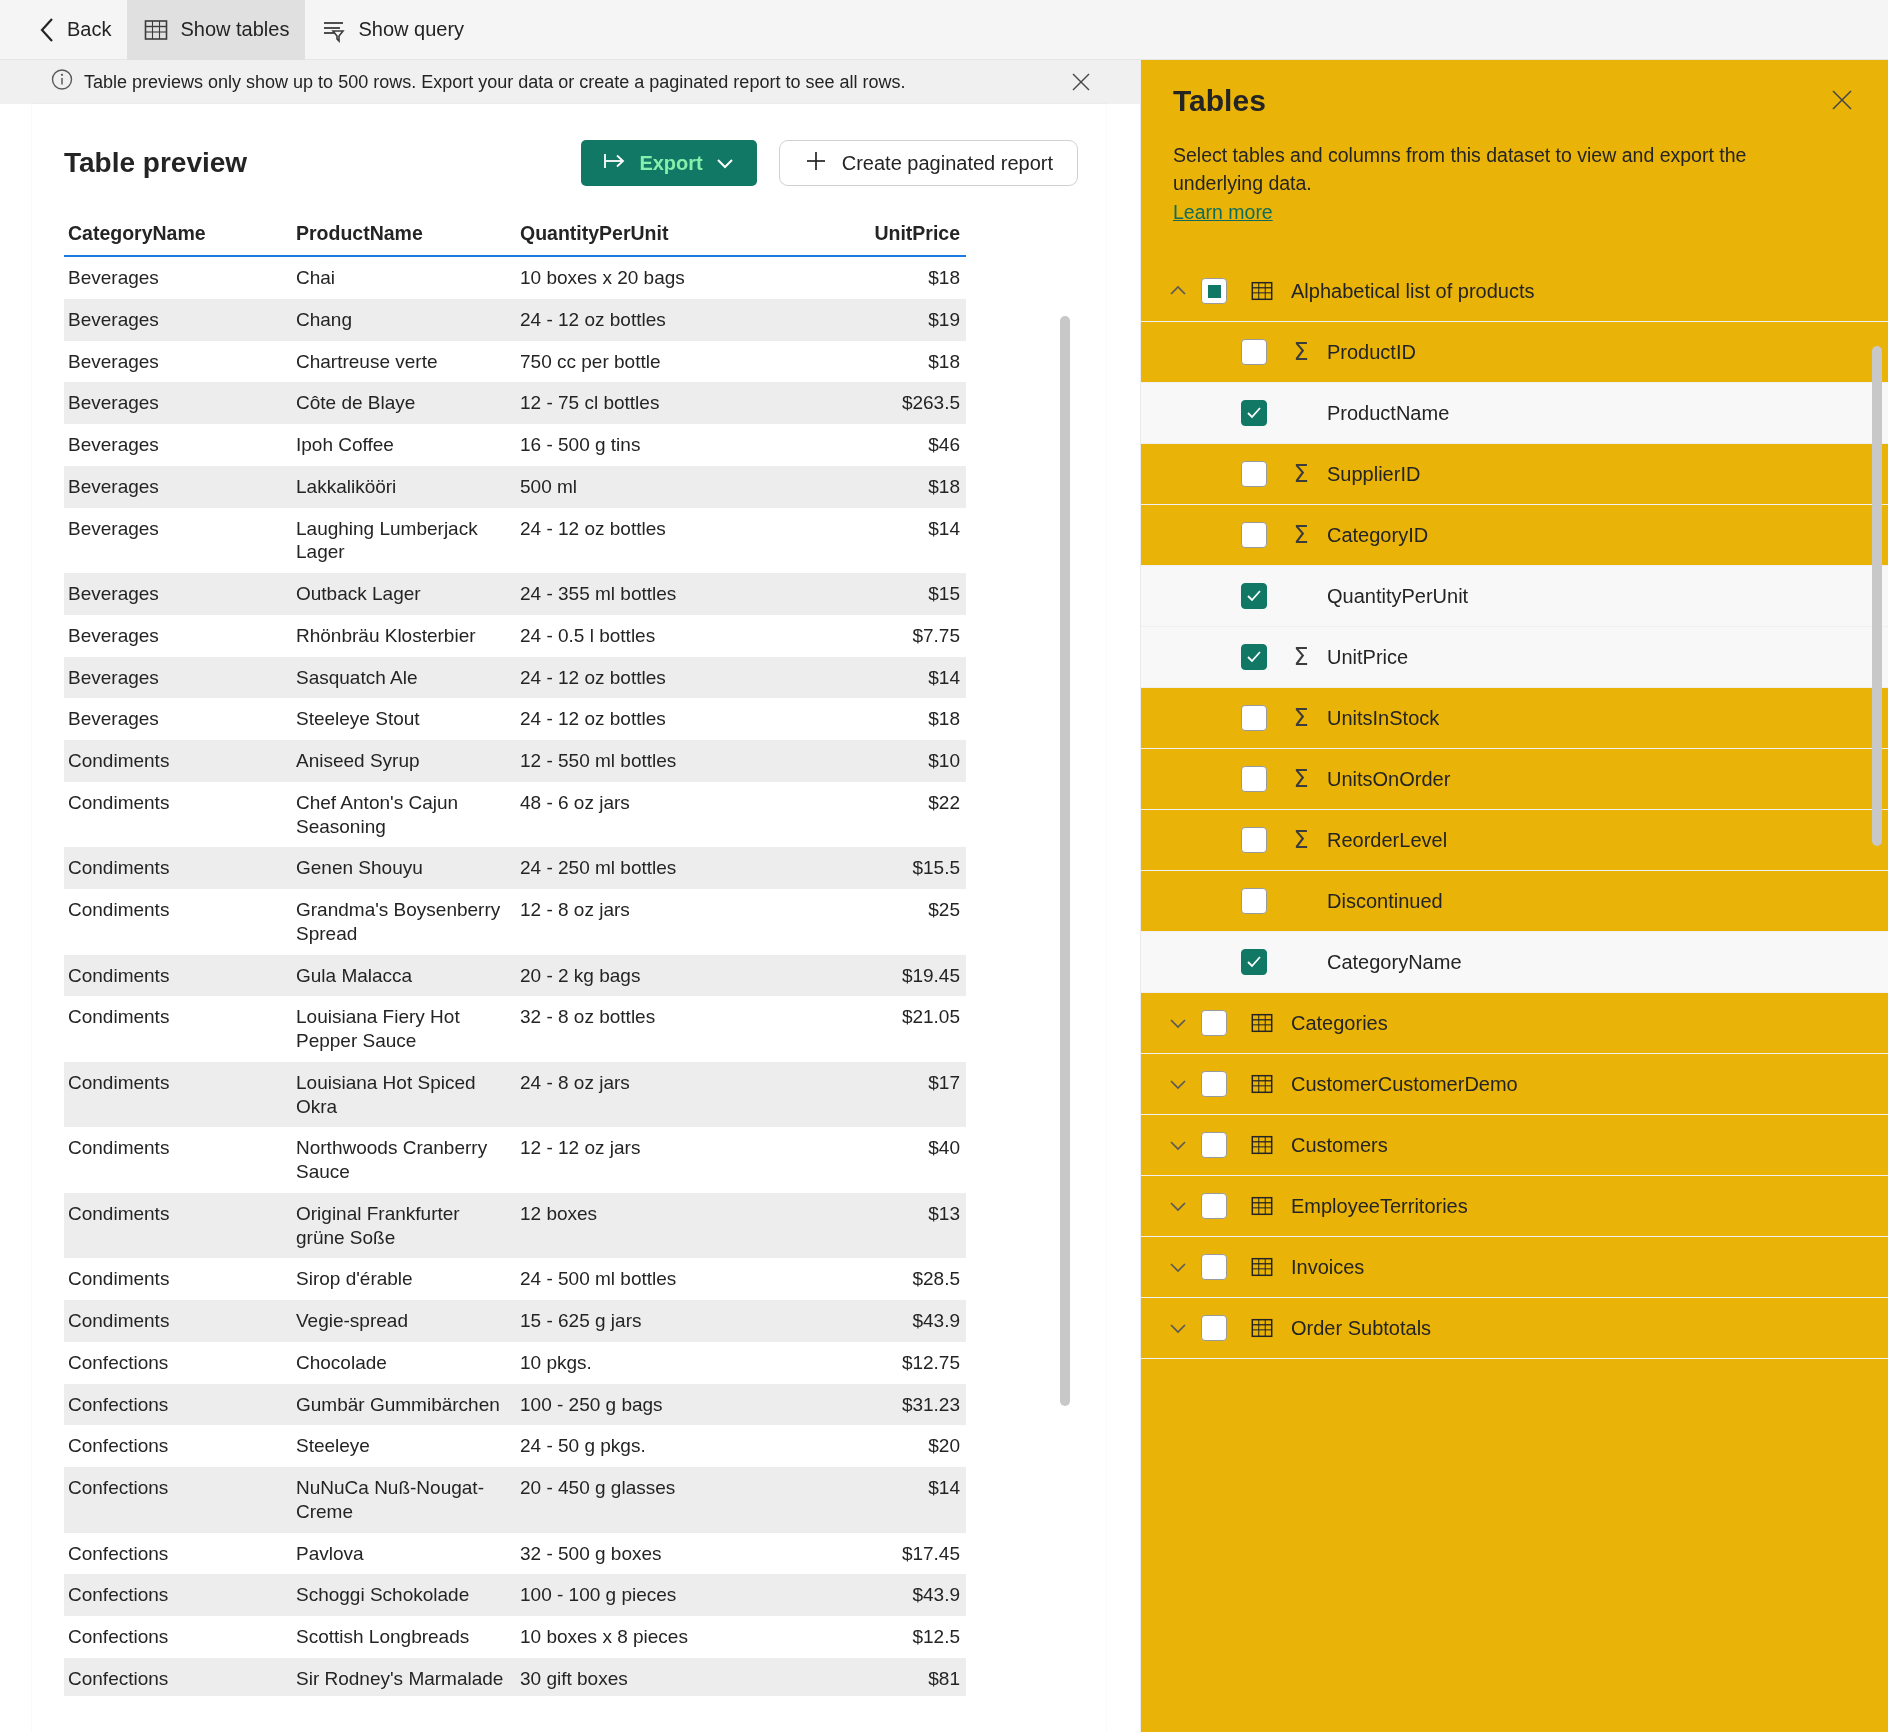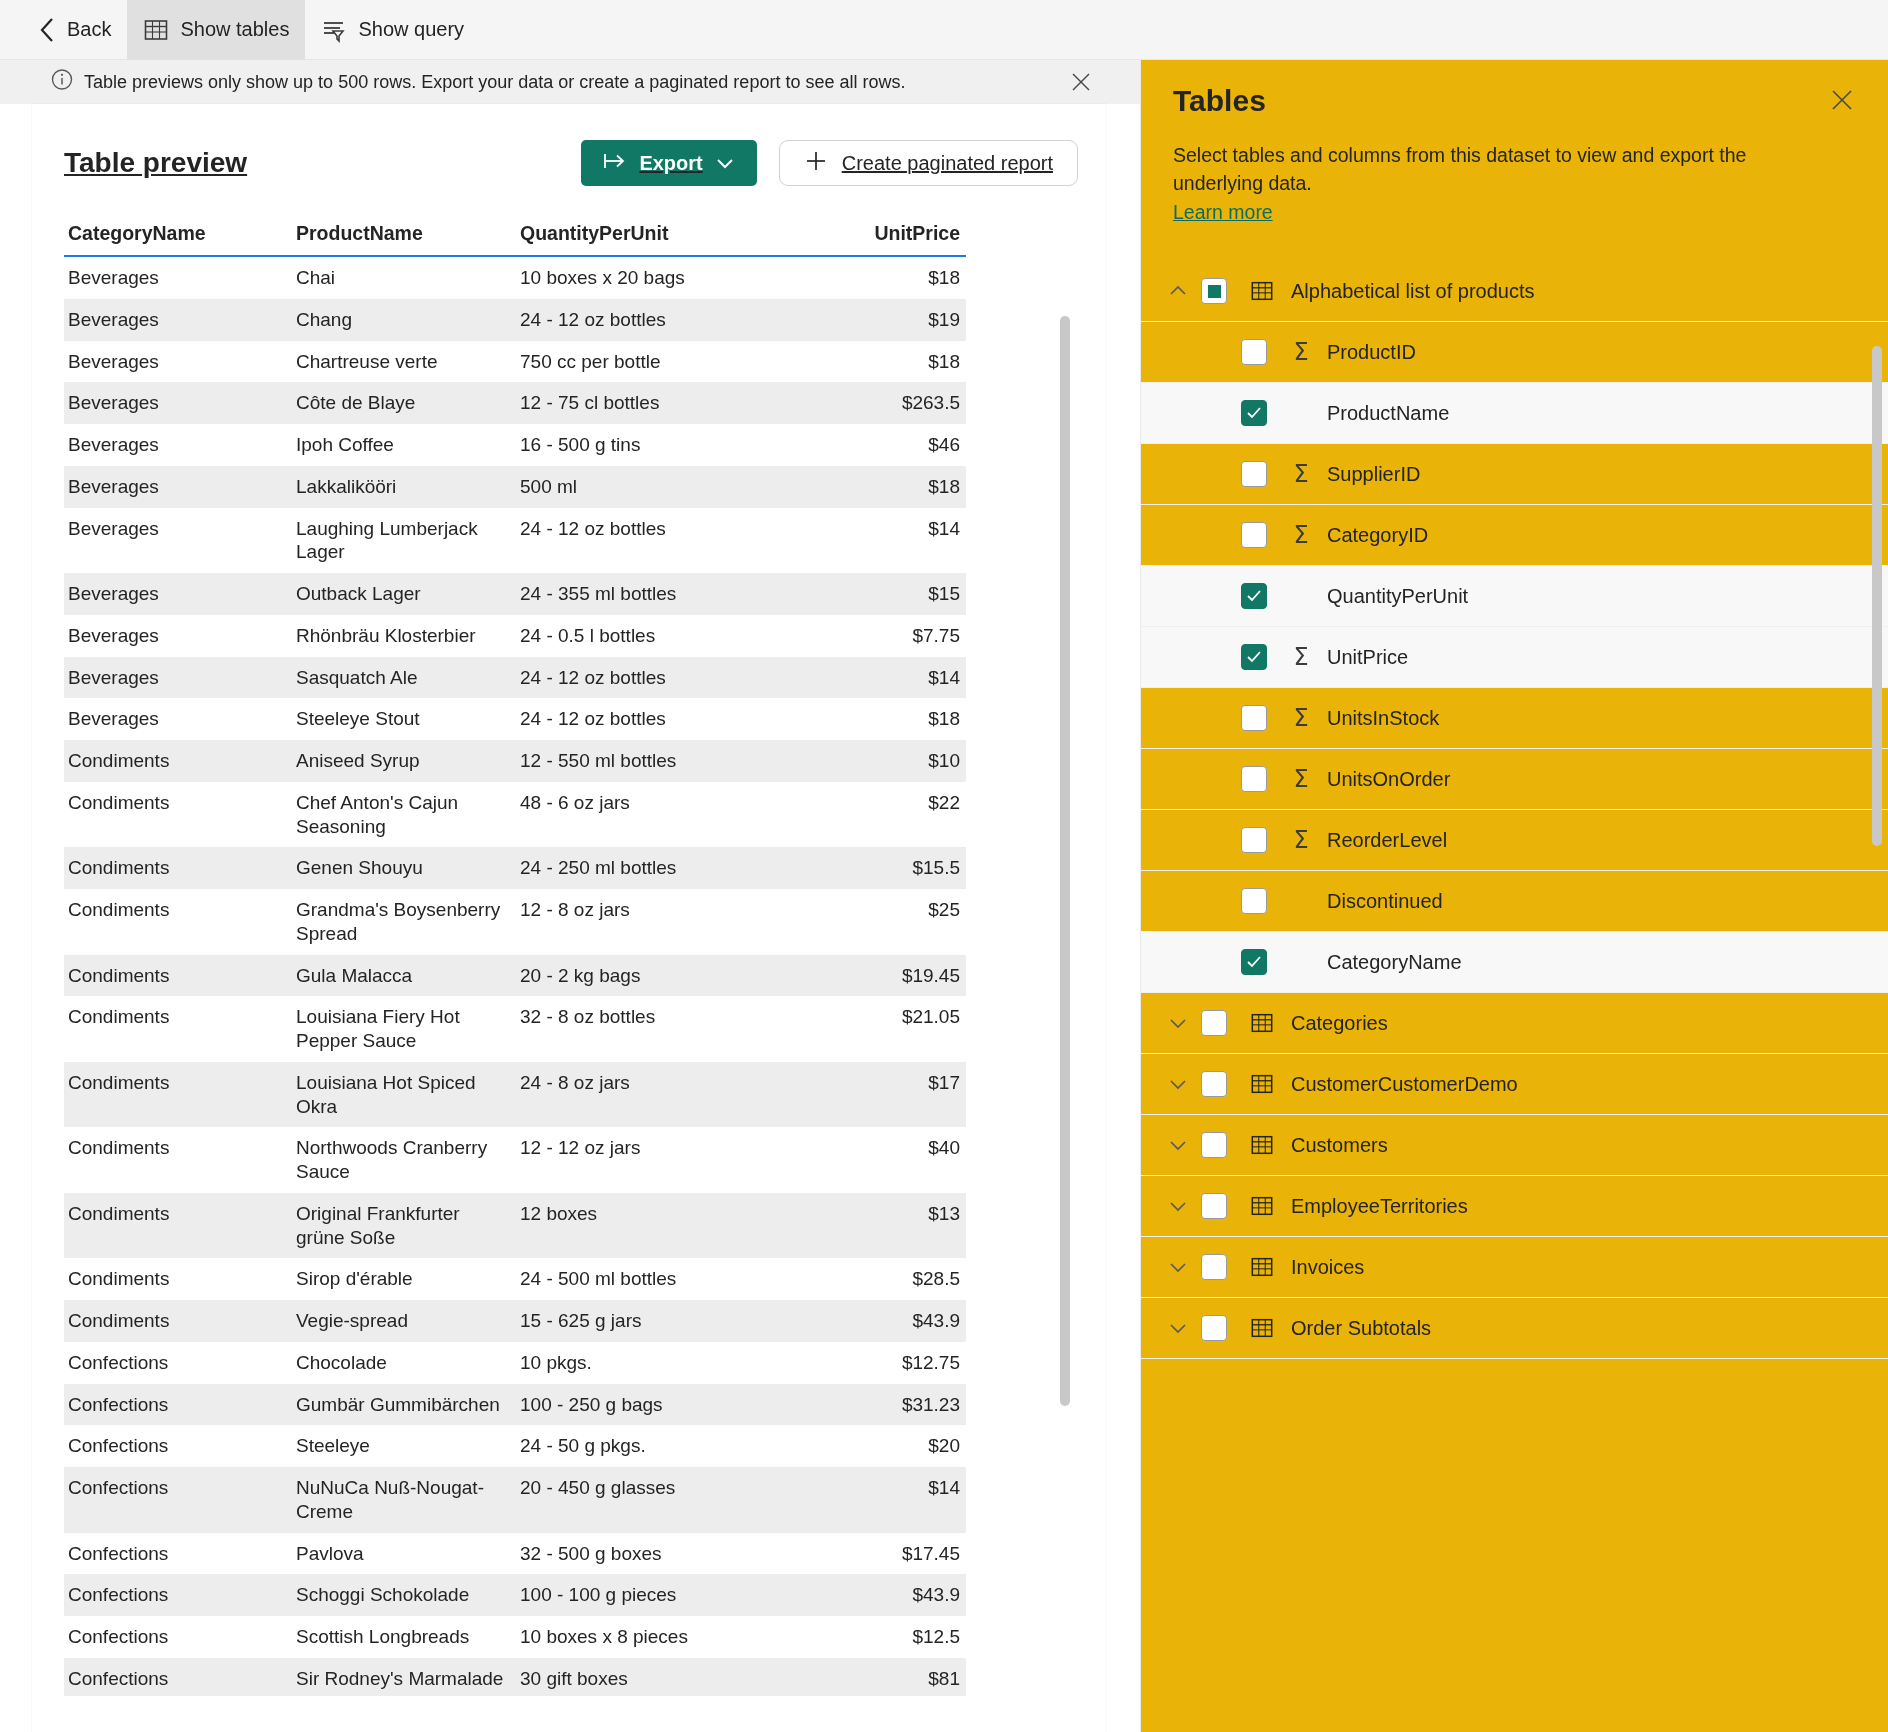--- a/index.html
+++ b/index.html
@@ -61,29 +61,28 @@
     top: 44px; left: 32px;
     width: 1074px; height: 1628px;
     background: #ffffff;
     box-shadow: 0 0 0 1px rgba(0,0,0,0.02);
     overflow: hidden;
   }
 
   .preview-head {
     display: flex; align-items: center;
     padding: 36px 28px 22px 32px;
-    text-decoration: underline;
   }
   .preview-title {
     font-size: 28px; font-weight: bold; color: #242424;
     flex: 1;
   }
   .btn-export {
     display: inline-flex; align-items: center; gap: 12px;
-    background: #117865; color: #ffffff;
+    background: #117865; color: #86efac;
     border: none; border-radius: 5px;
     height: 46px; padding: 0 22px;
     font-size: 20px; font-weight: bold;
     font-family: inherit;
     cursor: pointer;
   }
   .btn-paginated {
     display: inline-flex; align-items: center; gap: 14px;
     background: #ffffff; color: #242424;
     border: 1px solid #d1d1d1; border-radius: 9px;

